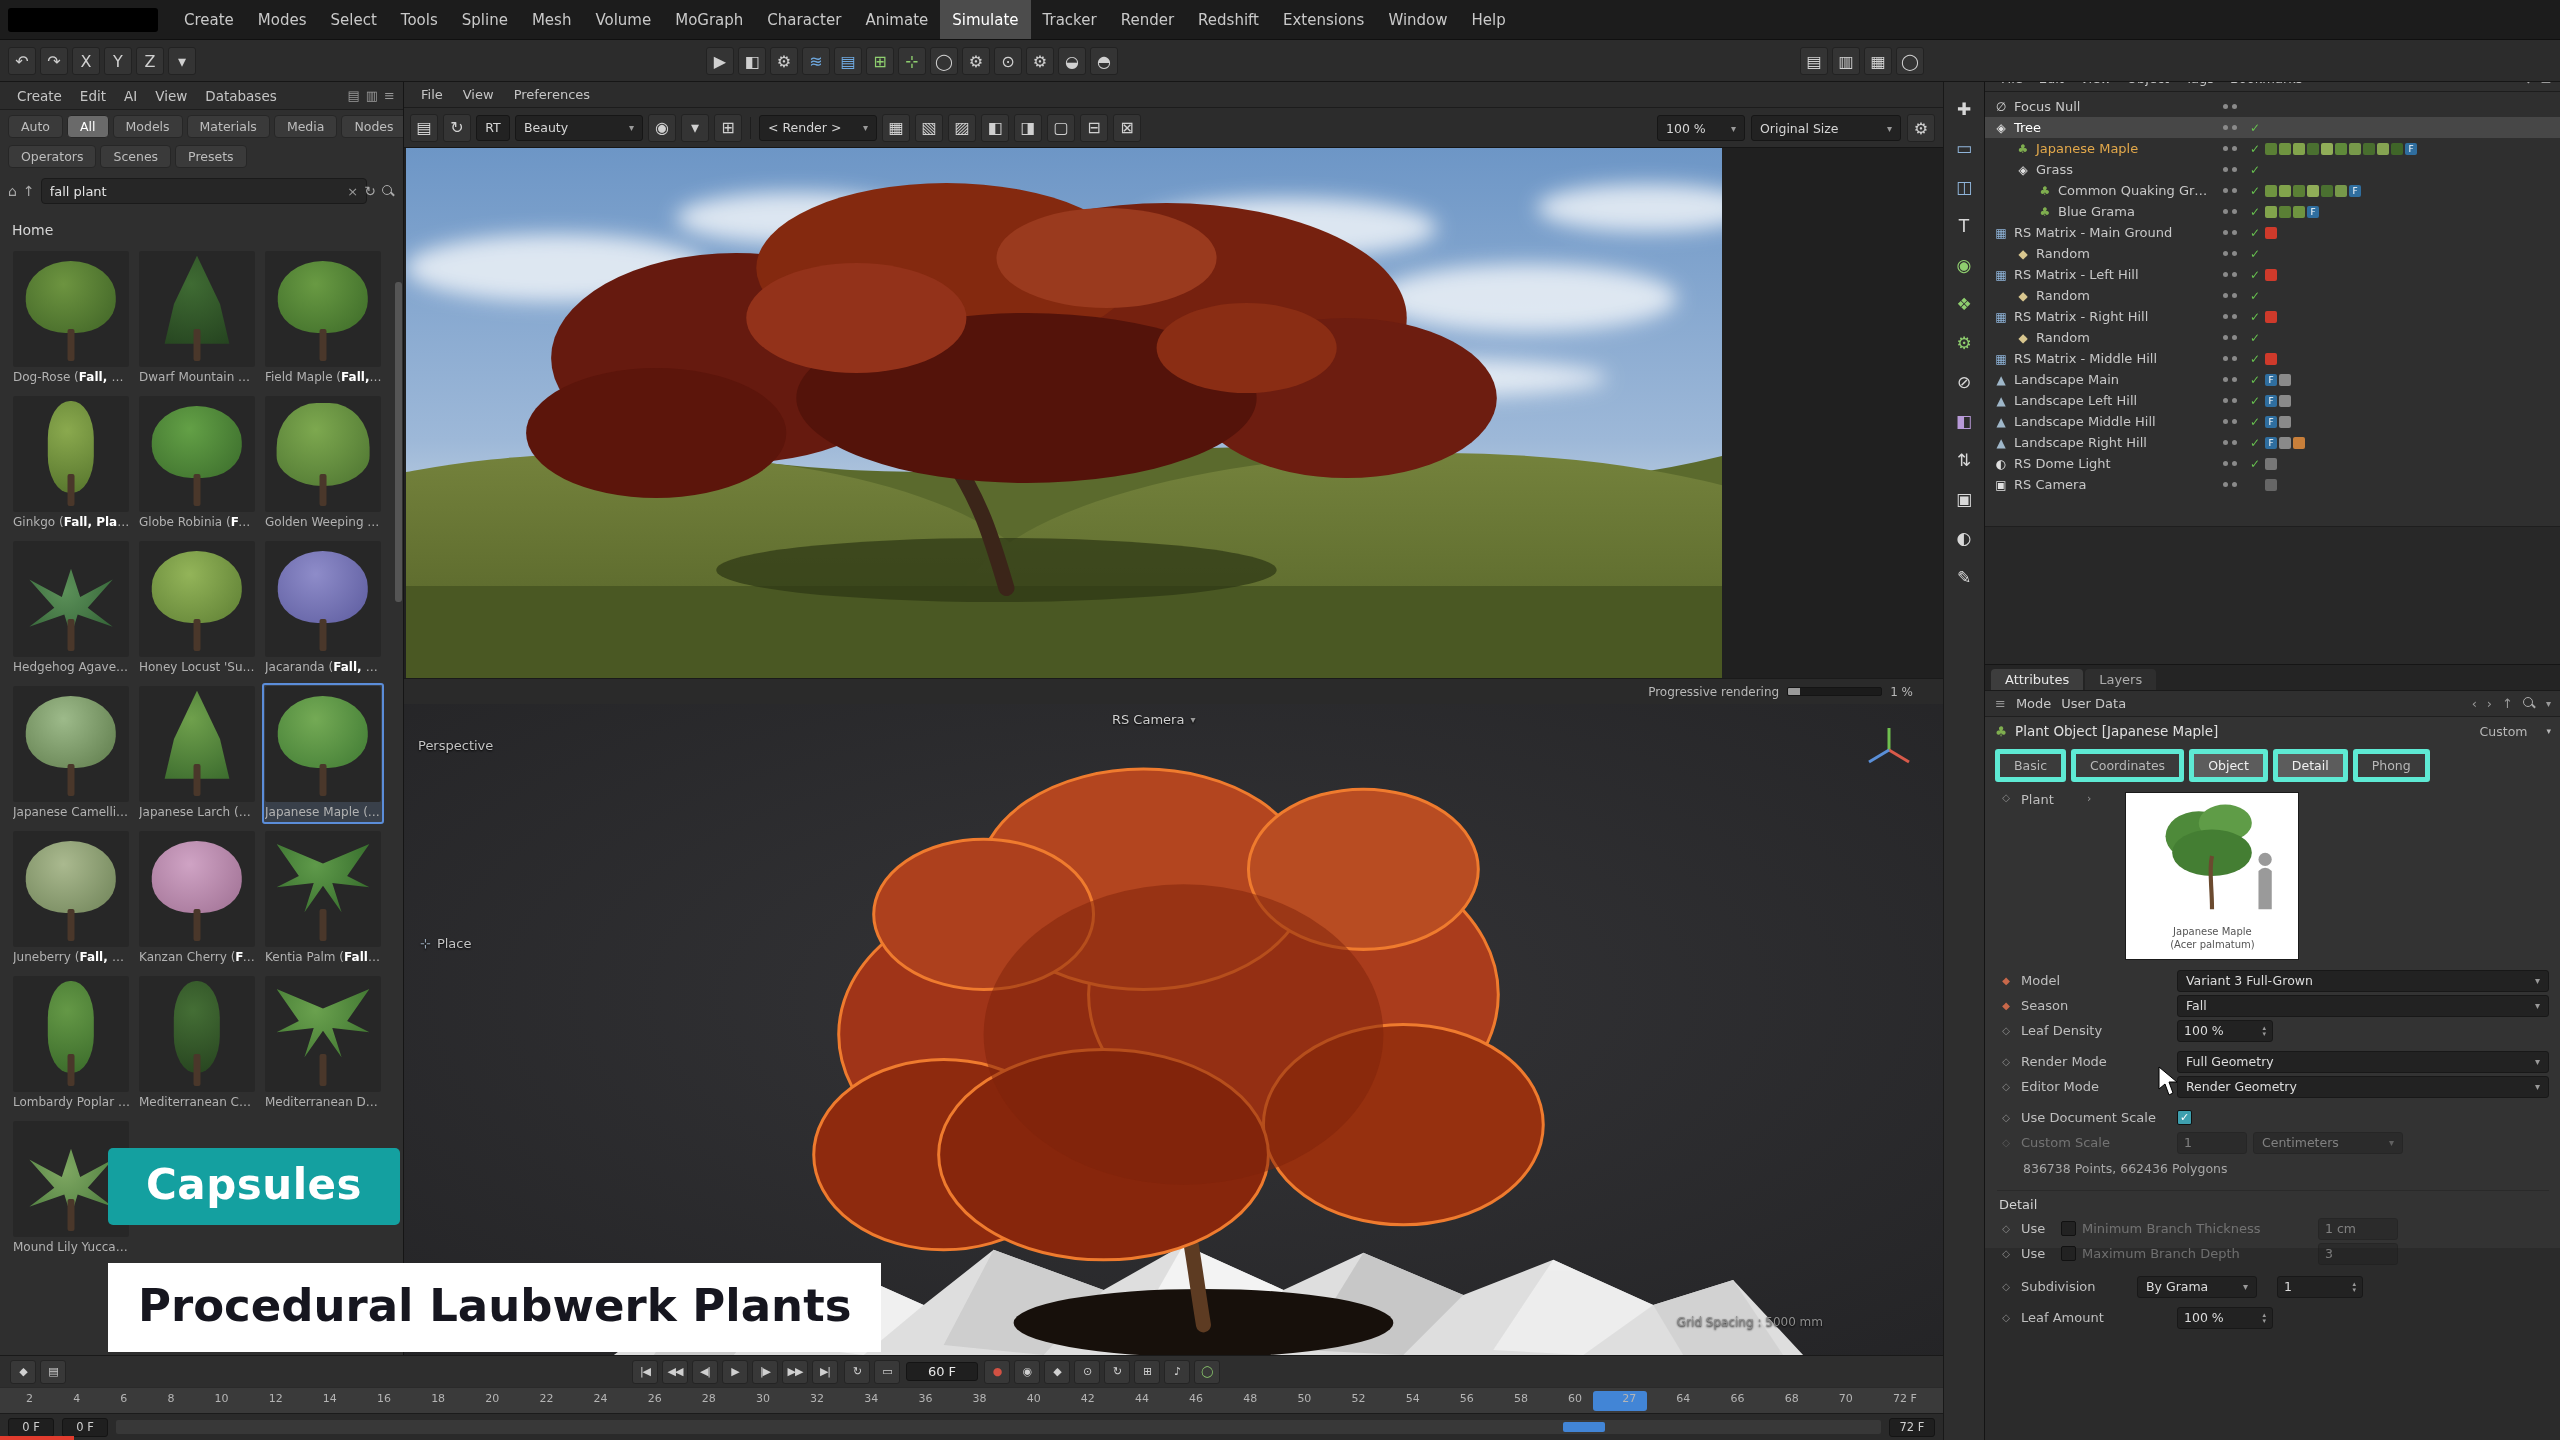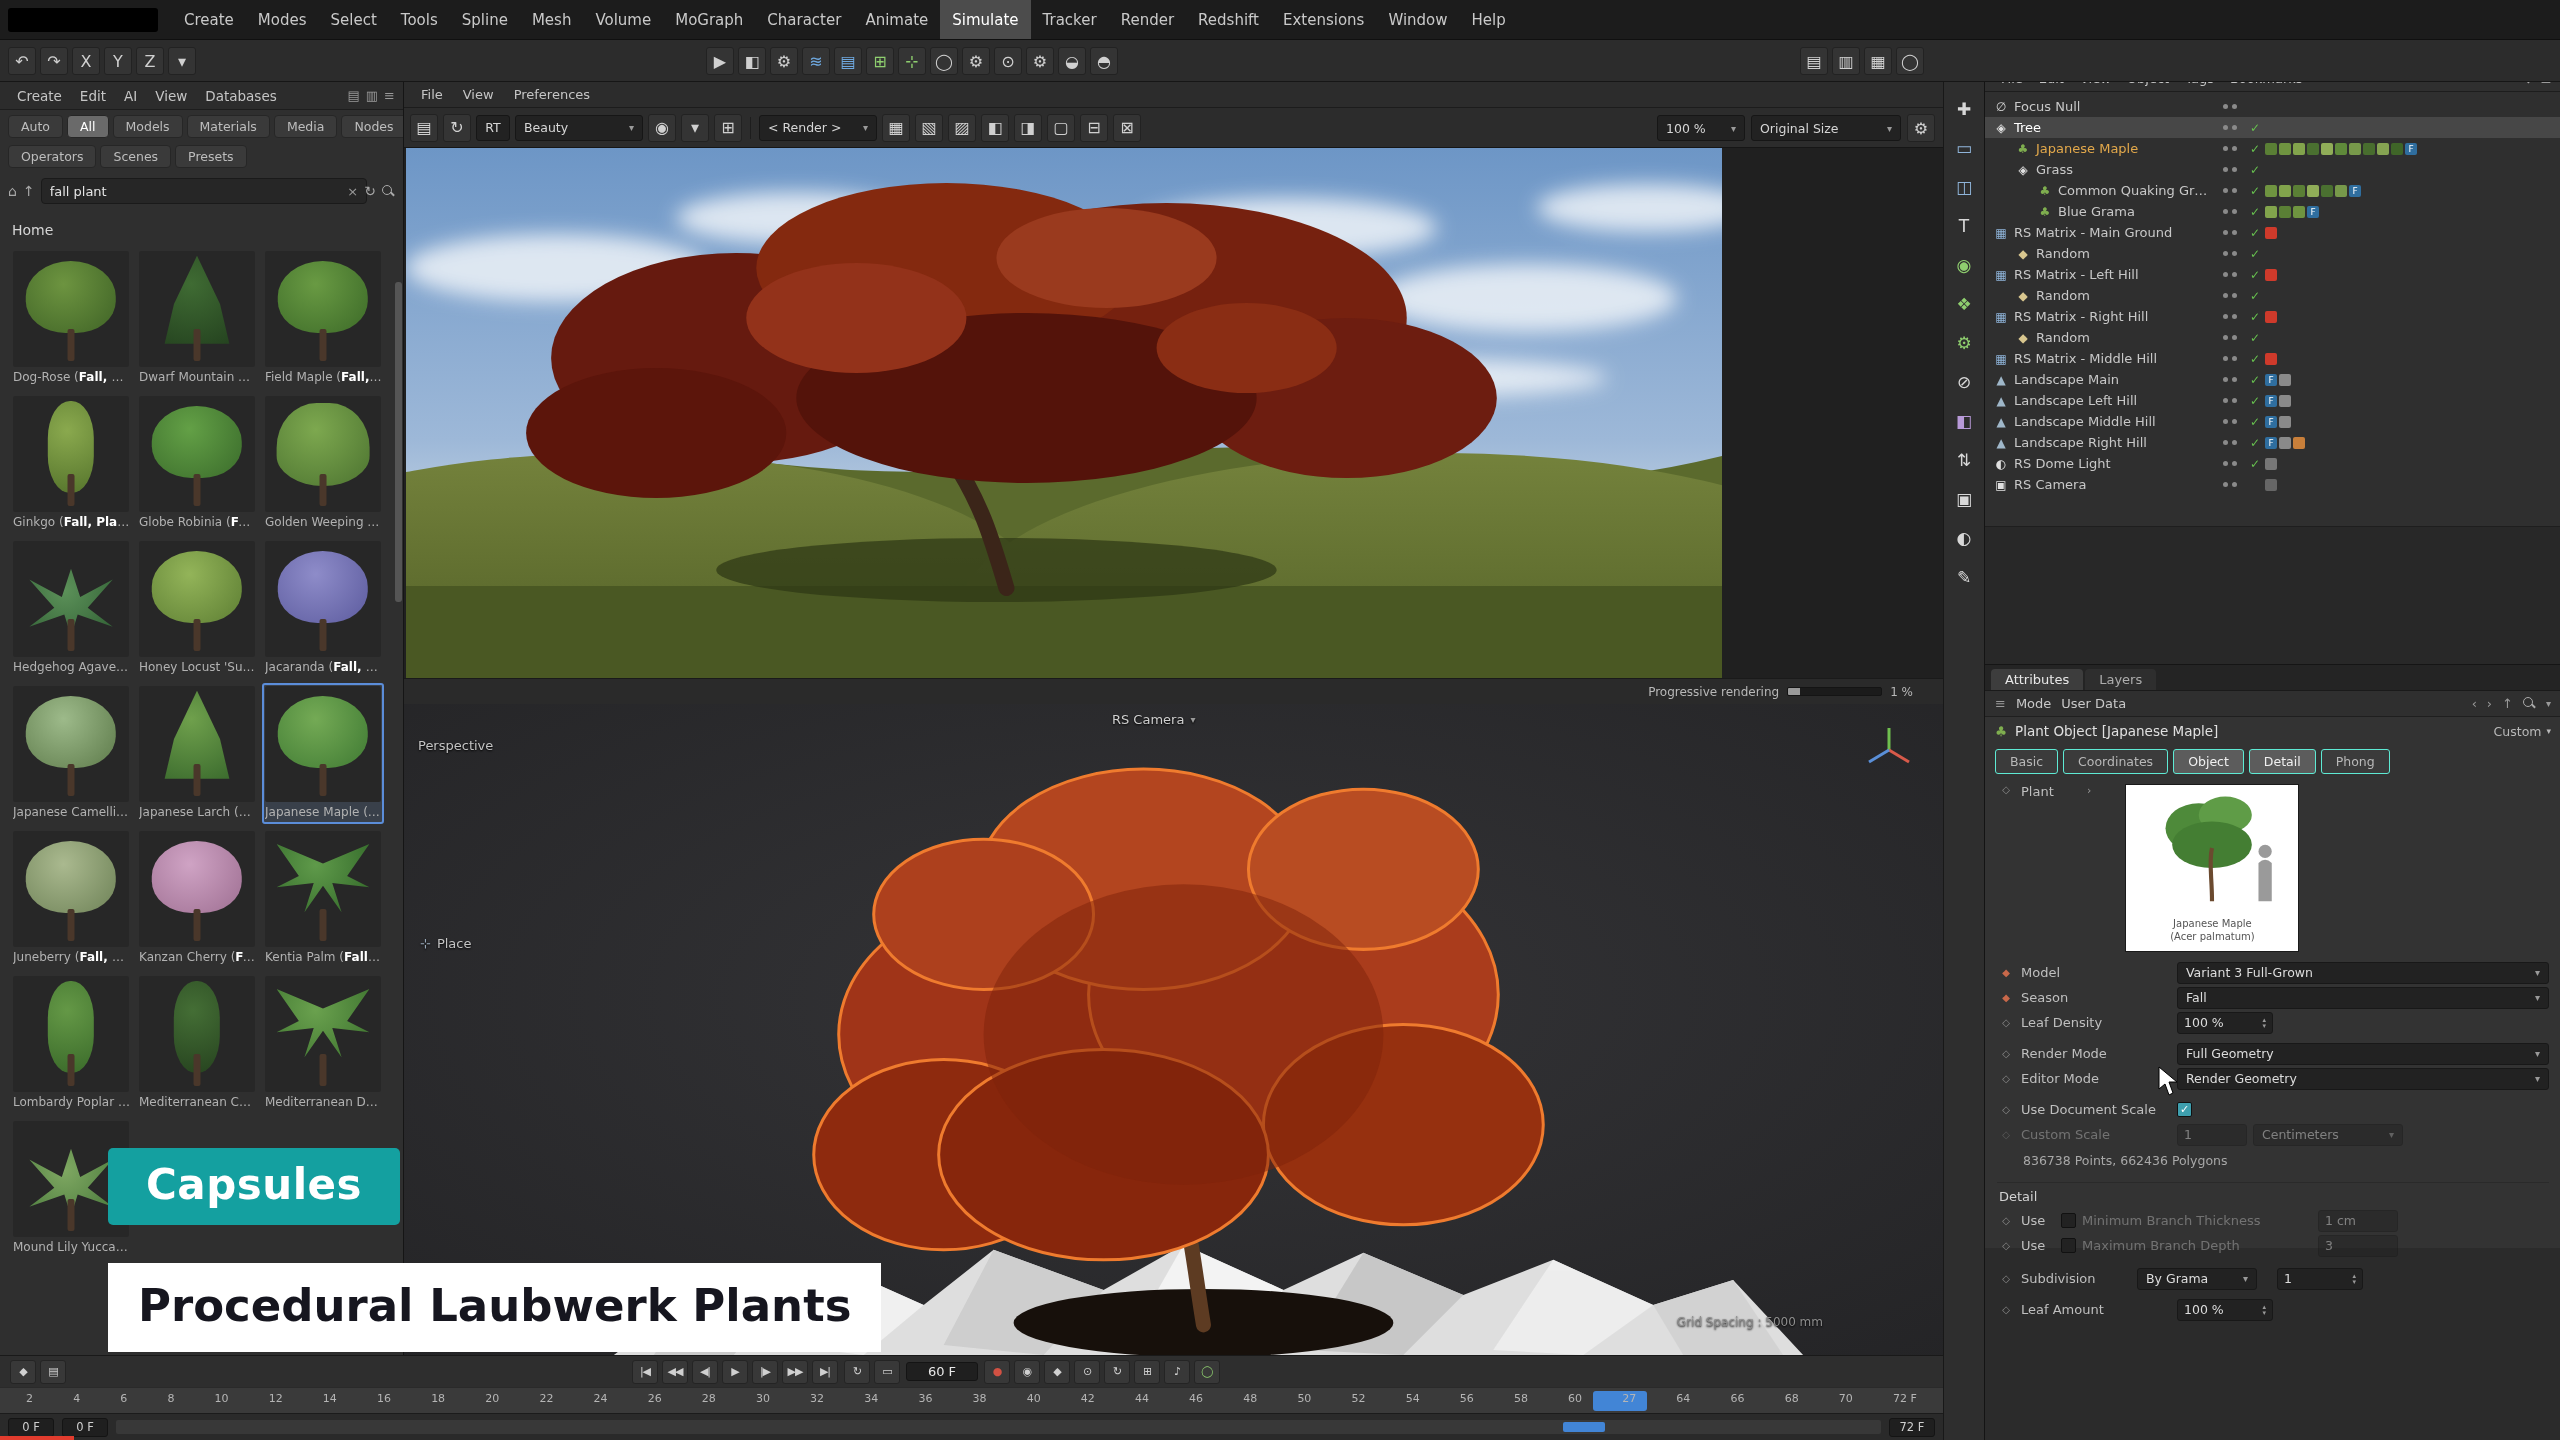--- a/index.html
+++ b/index.html
@@ -114,23 +114,23 @@
   .om-row.check .tick { visibility:visible; }
   .chips { display:flex; gap:2px; align-items:center; flex-wrap:nowrap; overflow:hidden; }
   .chip { min-width:12px; height:12px; border-radius:2px; background:#555; display:inline-flex; align-items:center; justify-content:center; font-size:9px; color:#fff; }
   .om-empty { height:174px; background:#282828; border-top:1px solid #1e1e1e; }
 
   
   .attr { position:absolute; left:0; top:624px; width:576px; height:584px; background:#333; border-top:1px solid #151515; }
   .attr-mode { height:26px; display:flex; align-items:center; gap:10px; padding:0 10px; background:#2f2f2f; border-bottom:1px solid #1f1f1f; font-size:13px; }
   .attr-mode .spacer { flex:1; }
   .attr-title { height:28px; display:flex; align-items:center; gap:8px; padding:0 10px; font-size:13.5px; color:#e0e0e0; }
-  .attr-title .custom { margin-left:auto; color:#b8b8b8; font-size:12.5px; display:flex; gap:5px; align-items:center; }
+  .attr-title .custom { margin-left:auto; color:#b8b8b8; font-size:12.5px; display:flex; gap:19px; align-items:center; }
   .sectabs { display:flex; gap:5px; padding:4px 10px 6px 10px; }
-  .sectab { padding:4px 14px; background:#3b3b3b; border:1px solid #5eead4; border-radius:3px; font-size:12.5px; color:#b8b8b8; }
+  .sectab { padding:4px 14px; background:#3b3b3b; border:5px solid #5eead4; border-radius:3px; font-size:12.5px; color:#b8b8b8; }
   .sectab.active { background:#5c5c5c; color:#f0f0f0; }
   .attr-body { padding:4px 12px; font-size:13px; }
   .props-h { padding:6px 0 6px 2px; color:#d2d2d2; }
   .frow { display:flex; align-items:center; min-height:25px; gap:6px; }
   .bullet { width:18px; color:#8a8a8a; font-size:10px; text-align:center; flex:0 0 auto; }
   .bullet.red { color:#c8684a; }
   .flabel { width:150px; color:#bfbfbf; flex:0 0 auto; white-space:nowrap; overflow:hidden; }
   .fdd { height:22px; background:#222; border:1px solid #181818; border-radius:3px; display:flex; align-items:center; padding:0 8px; color:#ddd; font-size:12.5px; flex:1; max-width:372px; }
   .fdd .caret { margin-left:auto; color:#999; font-size:10px; }
   .nf { height:22px; width:96px; background:#222; border:1px solid #181818; border-radius:3px; display:flex; align-items:center; padding:0 6px; color:#ddd; font-size:12.5px; }

